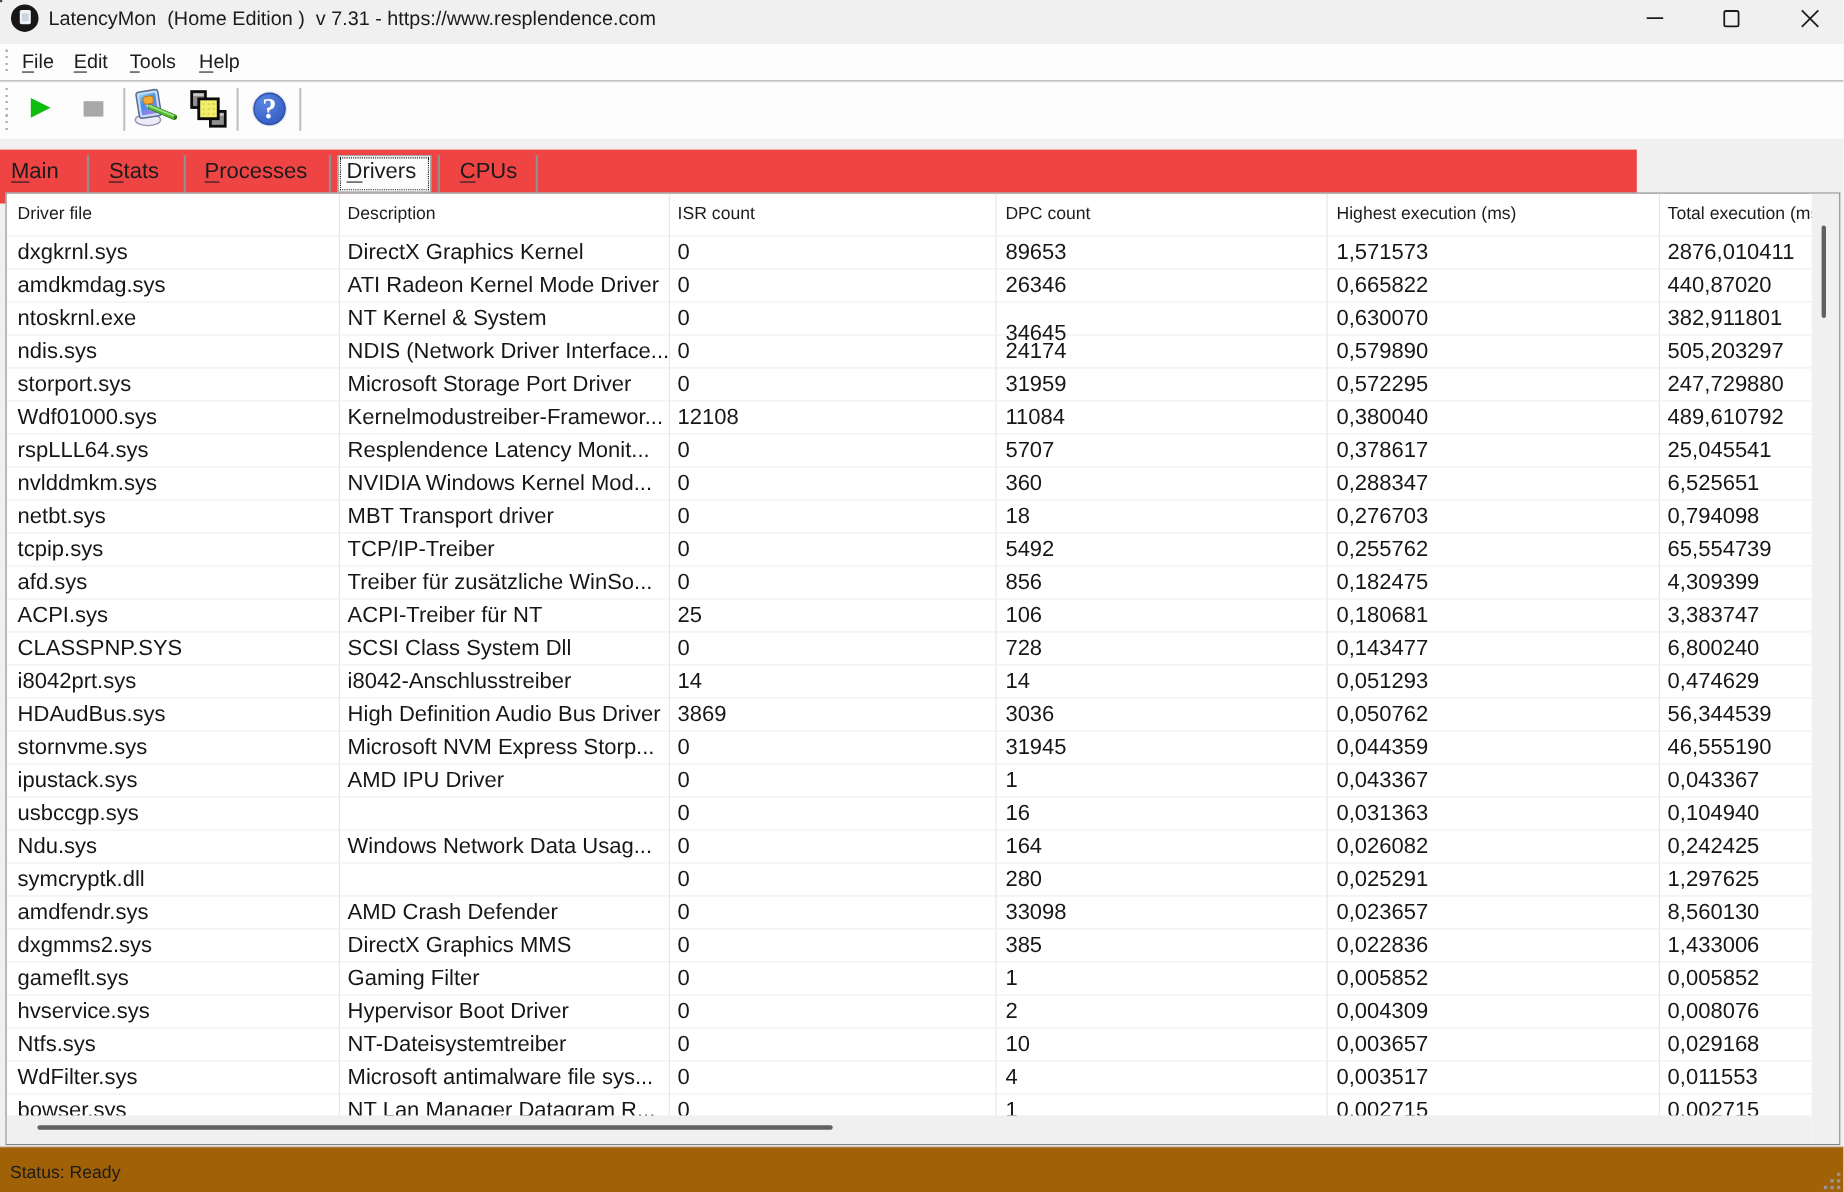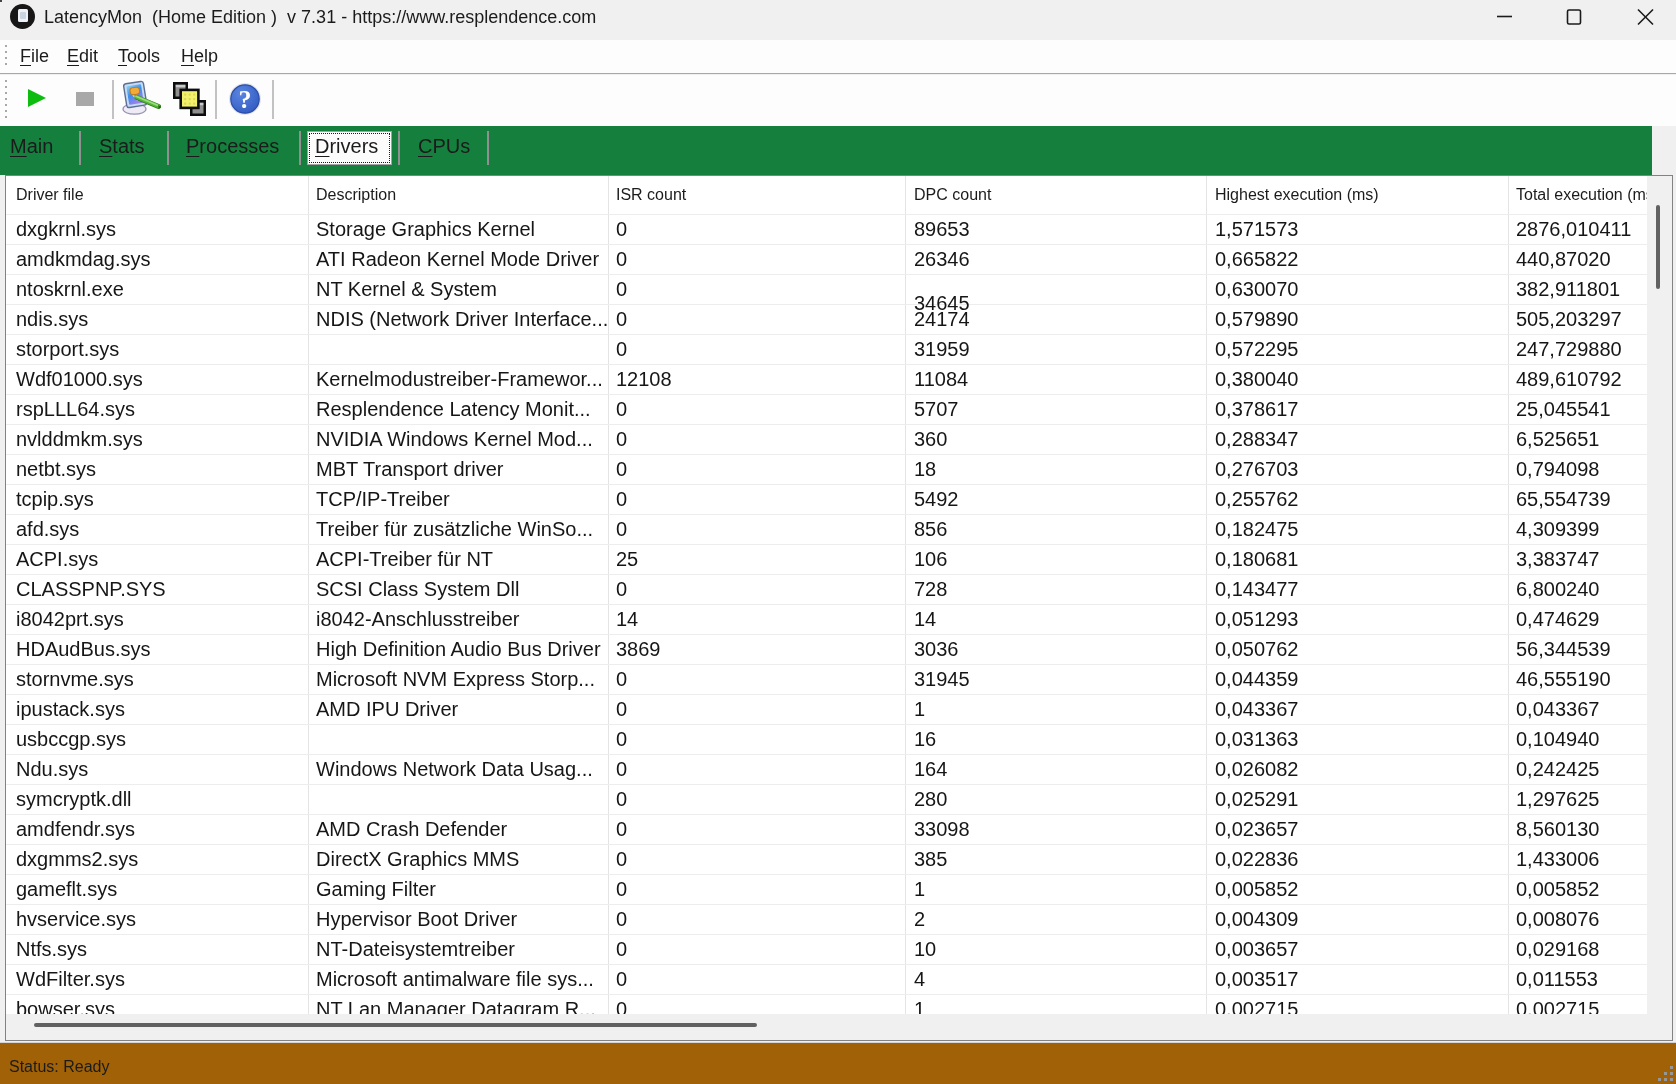--- a/index.html
+++ b/index.html
@@ -17,21 +17,21 @@
 #menubar { position:absolute; left:0; top:40px; width:1676px; height:34px; background:#fdfdfd; border-bottom:1px solid #a8a8a8; }
 .grip { position:absolute; left:5px; width:2px; background:repeating-linear-gradient(to bottom,#a8a8a8 0 2px,rgba(0,0,0,0) 2px 6px); }
 #menubar .grip { top:5px; height:24px; }
 .menuitem { position:absolute; top:0; height:33px; line-height:33px; font-size:18px; color:#1b1b1b; }
 .menuitem u, .tab u { text-decoration-thickness:1px; text-underline-offset:3px; }
 
 #toolbar { position:absolute; left:0; top:75px; width:1676px; height:51px; background:#fdfdfd; }
 #toolbar .grip { top:5px; height:41px; }
 .tsep { position:absolute; top:5px; width:1.5px; height:39px; background:#c2c2c2; }
 
-#tabs { position:absolute; left:0; top:126px; width:1652px; height:49px; background:#15803d; }
+#tabs { position:absolute; left:0; top:136px; width:1488px; height:49px; background:#ef4444; }
 .tab { position:absolute; top:0; height:41px; line-height:41px; font-size:20px; color:#1b1b1b; }
 .tabsep { position:absolute; top:5px; width:1.5px; height:34px; background:#909090; }
 #focusrect { position:absolute; left:307px; top:5px; width:85px; height:34px; background:#fcfcfc; border:1px solid #a2a2a2; }
 #focusrect:after { content:""; position:absolute; left:1px; top:1px; right:1px; bottom:1px; border:1px dotted #1a1a1a; }
 
 #table { position:absolute; left:5px; top:175px; width:1668px; height:866px; border:1px solid #828282; background:#fff; overflow:hidden; }
 #table .hdr { position:absolute; top:0; height:38px; line-height:38px; font-size:16px; color:#1b1b1b; white-space:nowrap; }
 .vl { position:absolute; top:0; width:1px; height:838px; background:#e4e4e4; }
 .hl { position:absolute; left:0; width:1641px; height:1px; background:#ededed; }
 .c { position:absolute; height:30px; line-height:30px; font-size:20px; color:#161616; white-space:nowrap; }
@@ -184,21 +184,21 @@
 <div class="hl" style="top:578px"></div>
 <div class="hl" style="top:608px"></div>
 <div class="hl" style="top:638px"></div>
 <div class="hl" style="top:668px"></div>
 <div class="hl" style="top:698px"></div>
 <div class="hl" style="top:728px"></div>
 <div class="hl" style="top:758px"></div>
 <div class="hl" style="top:788px"></div>
 <div class="hl" style="top:818px"></div>
 <div class="c" style="left:10px;top:38px">dxgkrnl.sys</div>
-<div class="c" style="left:310px;top:38px">Storage Graphics Kernel</div>
+<div class="c" style="left:310px;top:38px">DirectX Graphics Kernel</div>
 <div class="c" style="left:610px;top:38px">0</div>
 <div class="c" style="left:908px;top:38px">89653</div>
 <div class="c" style="left:1209px;top:38px">1,571573</div>
 <div class="c" style="left:1510px;top:38px">2876,010411</div>
 <div class="c" style="left:10px;top:68px">amdkmdag.sys</div>
 <div class="c" style="left:310px;top:68px">ATI Radeon Kernel Mode Driver</div>
 <div class="c" style="left:610px;top:68px">0</div>
 <div class="c" style="left:908px;top:68px">26346</div>
 <div class="c" style="left:1209px;top:68px">0,665822</div>
 <div class="c" style="left:1510px;top:68px">440,87020</div>
@@ -208,20 +208,21 @@
 <div class="c" style="left:908px;top:112px">34645</div>
 <div class="c" style="left:1209px;top:98px">0,630070</div>
 <div class="c" style="left:1510px;top:98px">382,911801</div>
 <div class="c" style="left:10px;top:128px">ndis.sys</div>
 <div class="c" style="left:310px;top:128px">NDIS (Network Driver Interface...</div>
 <div class="c" style="left:610px;top:128px">0</div>
 <div class="c" style="left:908px;top:128px">24174</div>
 <div class="c" style="left:1209px;top:128px">0,579890</div>
 <div class="c" style="left:1510px;top:128px">505,203297</div>
 <div class="c" style="left:10px;top:158px">storport.sys</div>
+<div class="c" style="left:310px;top:158px">Microsoft Storage Port Driver</div>
 <div class="c" style="left:610px;top:158px">0</div>
 <div class="c" style="left:908px;top:158px">31959</div>
 <div class="c" style="left:1209px;top:158px">0,572295</div>
 <div class="c" style="left:1510px;top:158px">247,729880</div>
 <div class="c" style="left:10px;top:188px">Wdf01000.sys</div>
 <div class="c" style="left:310px;top:188px">Kernelmodustreiber-Framewor...</div>
 <div class="c" style="left:610px;top:188px">12108</div>
 <div class="c" style="left:908px;top:188px">11084</div>
 <div class="c" style="left:1209px;top:188px">0,380040</div>
 <div class="c" style="left:1510px;top:188px">489,610792</div>

